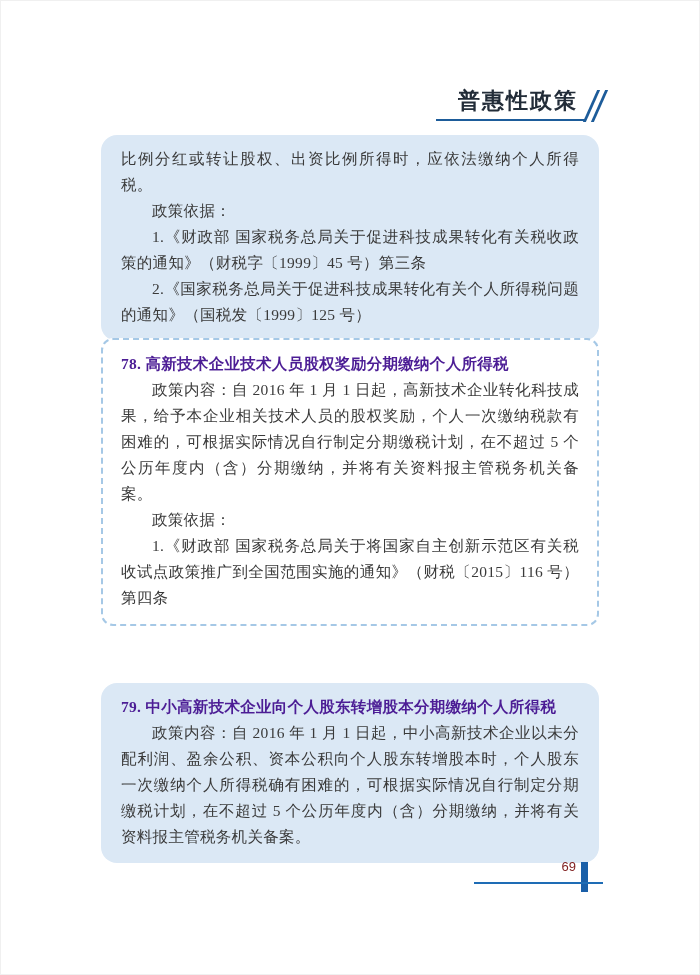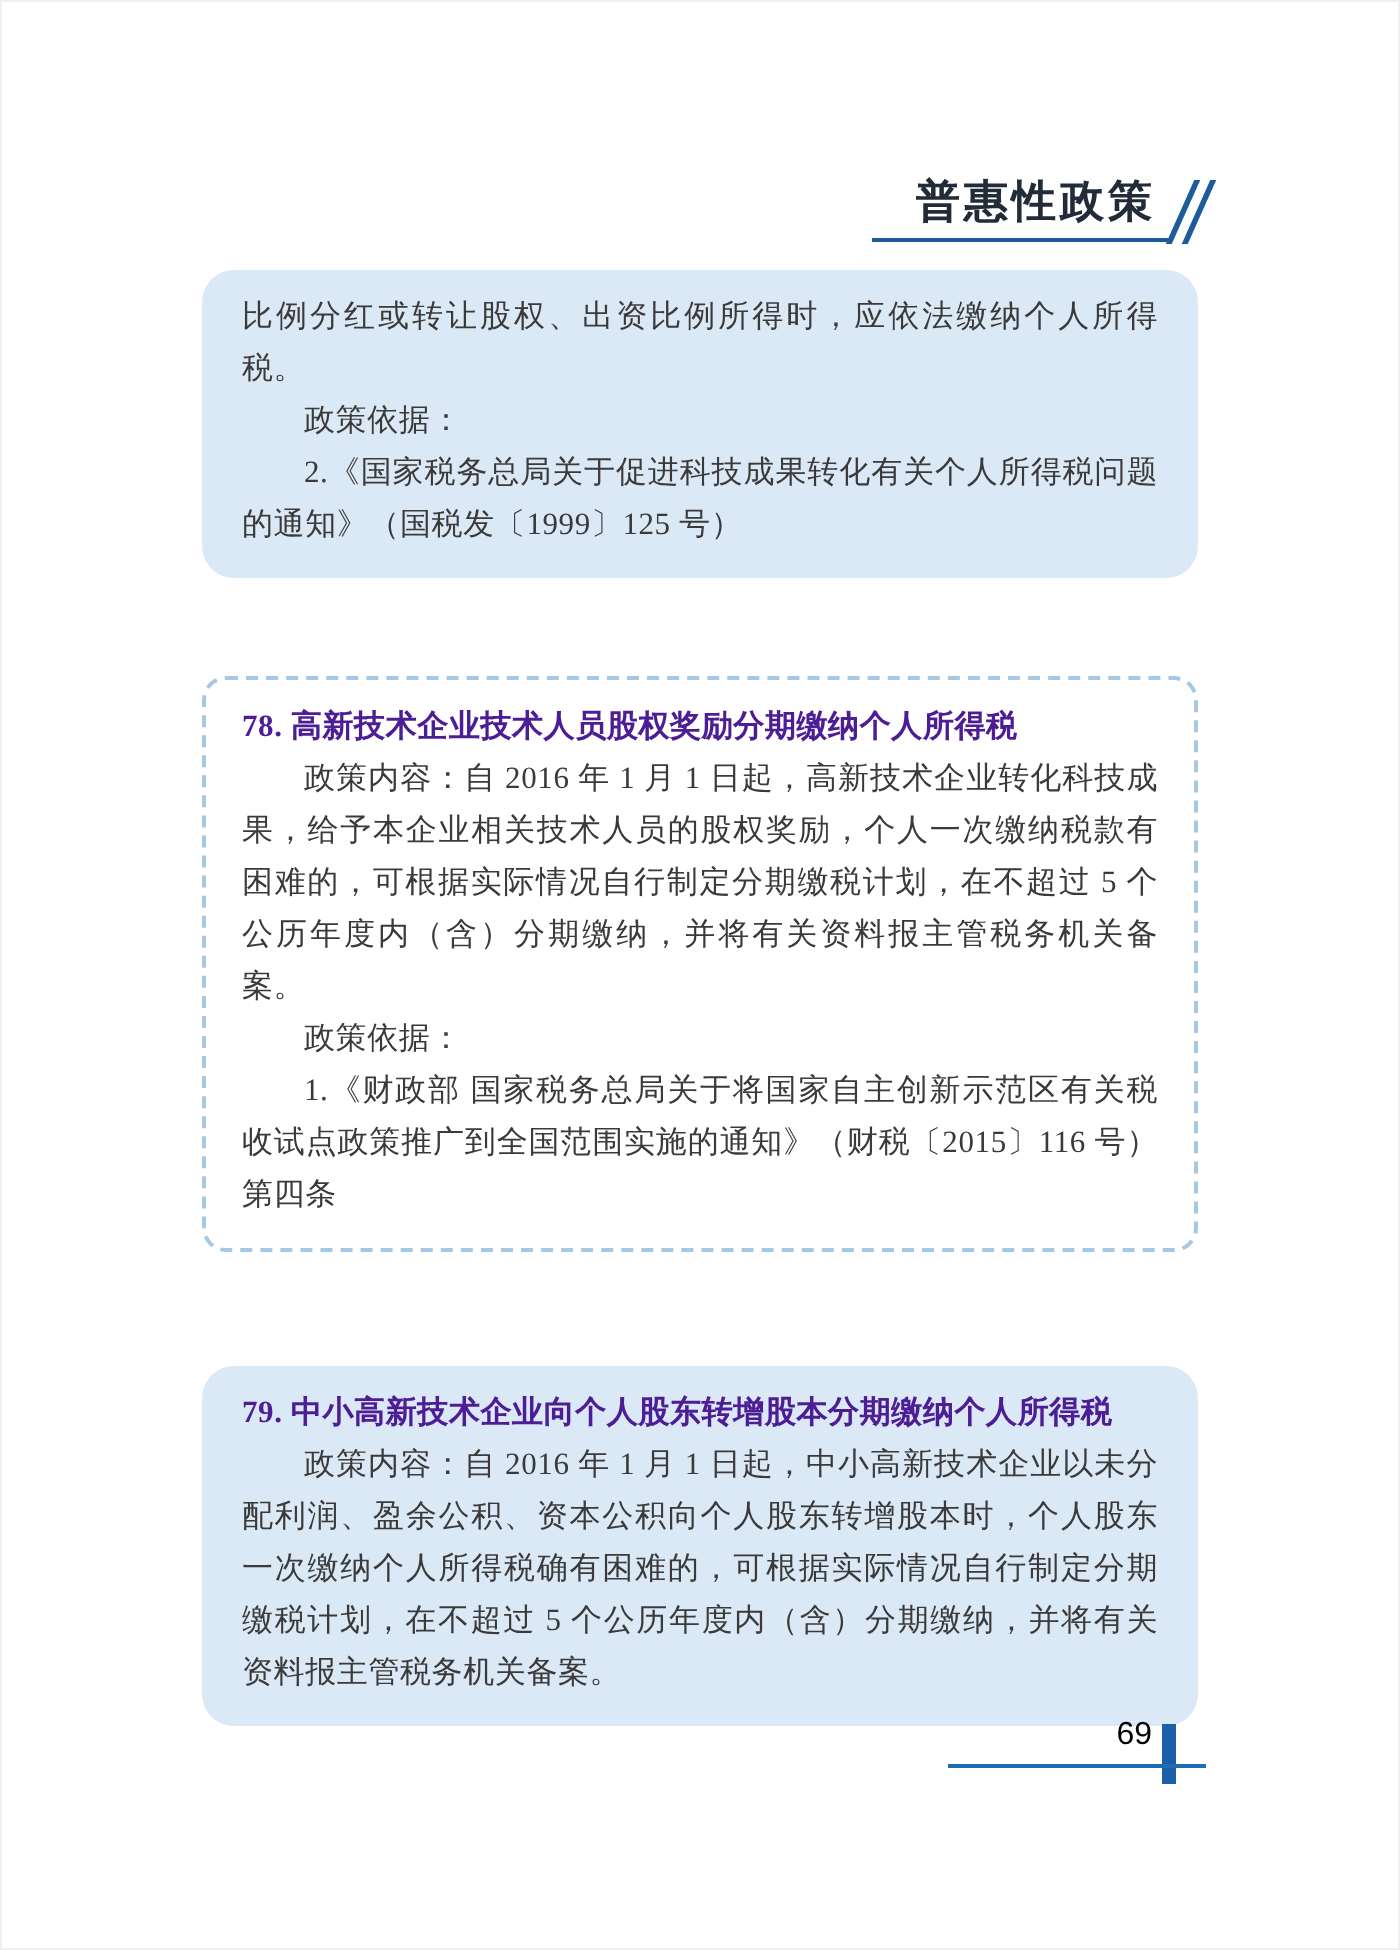--- a/index.html
+++ b/index.html
@@ -75,36 +75,37 @@
     position:absolute; left:0; right:0; top:25px;
     height:2px; background:#1e6cb5;
   }
   .footer-bar {
     position:absolute; right:15px; top:5px;
     width:7px; height:30px; background:#1a5fa8;
   }
   .page-num {
     position:absolute; right:27px; top:2px;
     font-family:"Liberation Sans","DejaVu Sans",sans-serif;
-    font-size:16px; color:#000000;
+    font-size:13px; color:#7f1d1d;
   }
 </style>
 </head>
 <body>
 
 <div class="header">
   <span class="header-rule"></span>
   <span class="header-title">普惠性政策</span>
   <span class="slash s1"></span>
   <span class="slash s2"></span>
 </div>
 
 <div class="box box-solid" id="box-continuation">
   <p class="para no-indent">比例分红或转让股权、出资比例所得时，应依法缴纳个人所得税。</p>
   <p class="para">政策依据：</p>
+  <p class="para">1.《财政部 国家税务总局关于促进科技成果转化有关税收政策的通知》（财税字〔1999〕45 号）第三条</p>
   <p class="para">2.《国家税务总局关于促进科技成果转化有关个人所得税问题的通知》（国税发〔1999〕125 号）</p>
 </div>
 
 <div class="box box-dashed" id="box-78">
   <p class="policy-title">78. 高新技术企业技术人员股权奖励分期缴纳个人所得税</p>
   <p class="para">政策内容：自 2016 年 1 月 1 日起，高新技术企业转化科技成果，给予本企业相关技术人员的股权奖励，个人一次缴纳税款有困难的，可根据实际情况自行制定分期缴税计划，在不超过 5 个公历年度内（含）分期缴纳，并将有关资料报主管税务机关备案。</p>
   <p class="para">政策依据：</p>
   <p class="para">1.《财政部 国家税务总局关于将国家自主创新示范区有关税收试点政策推广到全国范围实施的通知》（财税〔2015〕116 号）第四条</p>
 </div>
 

